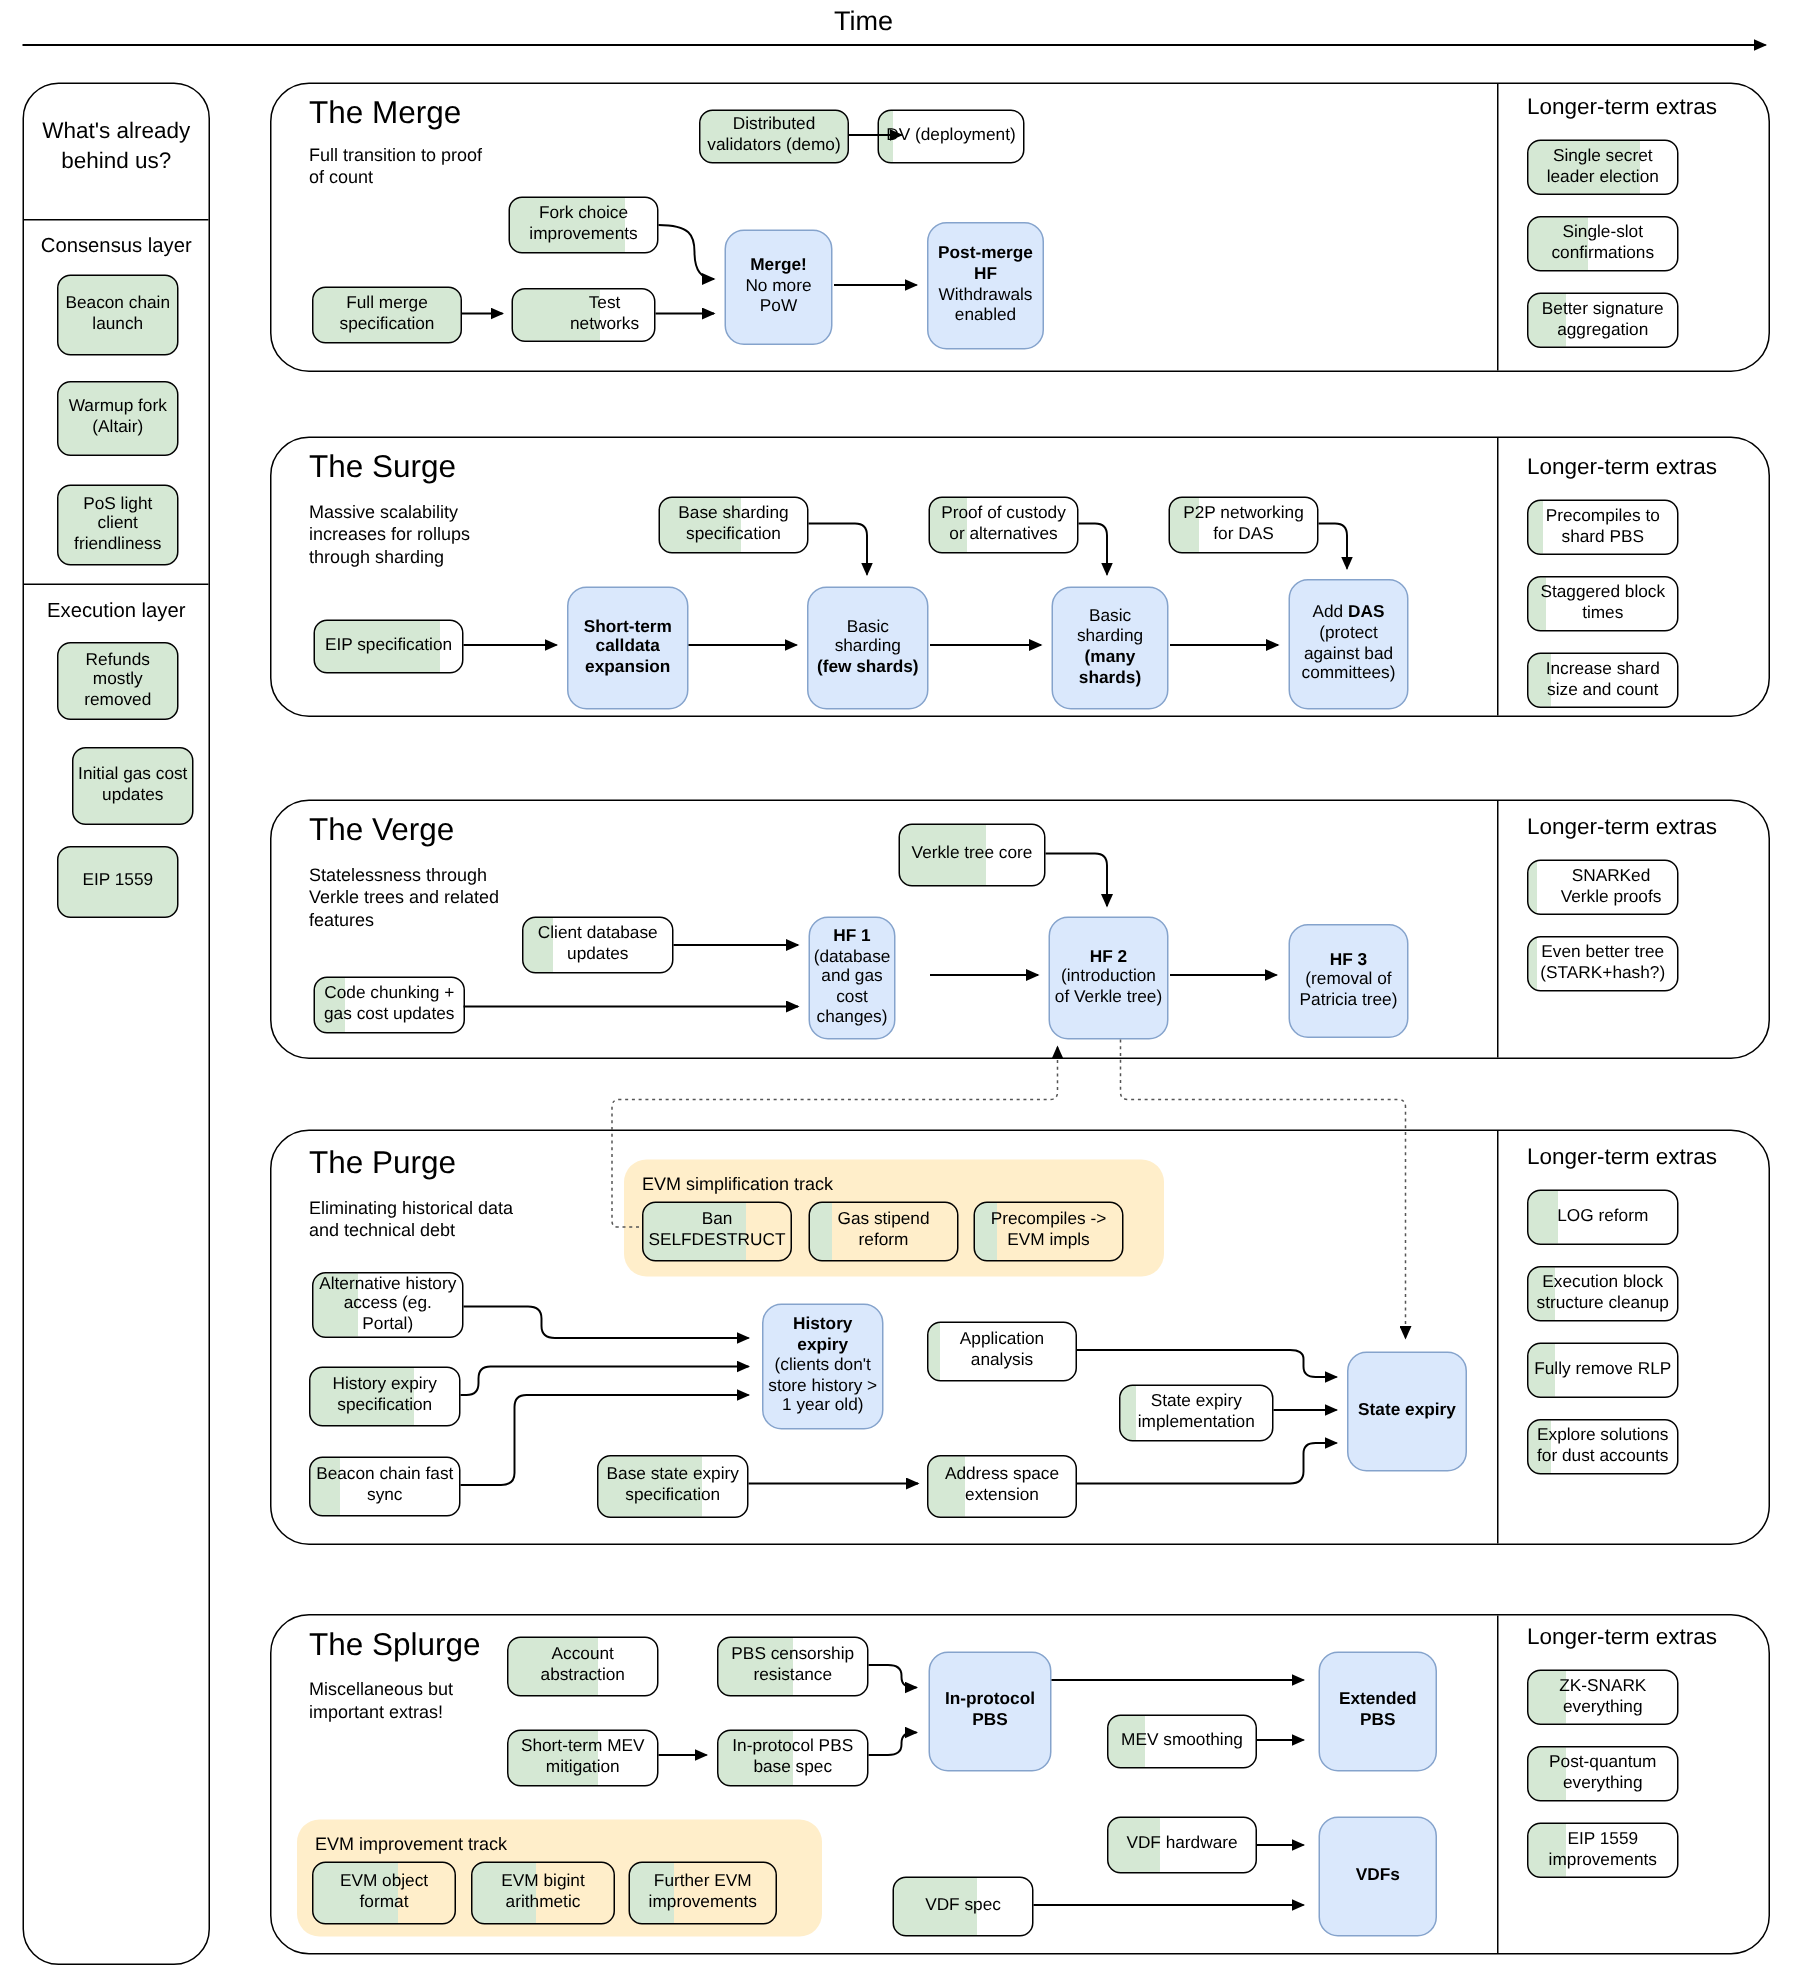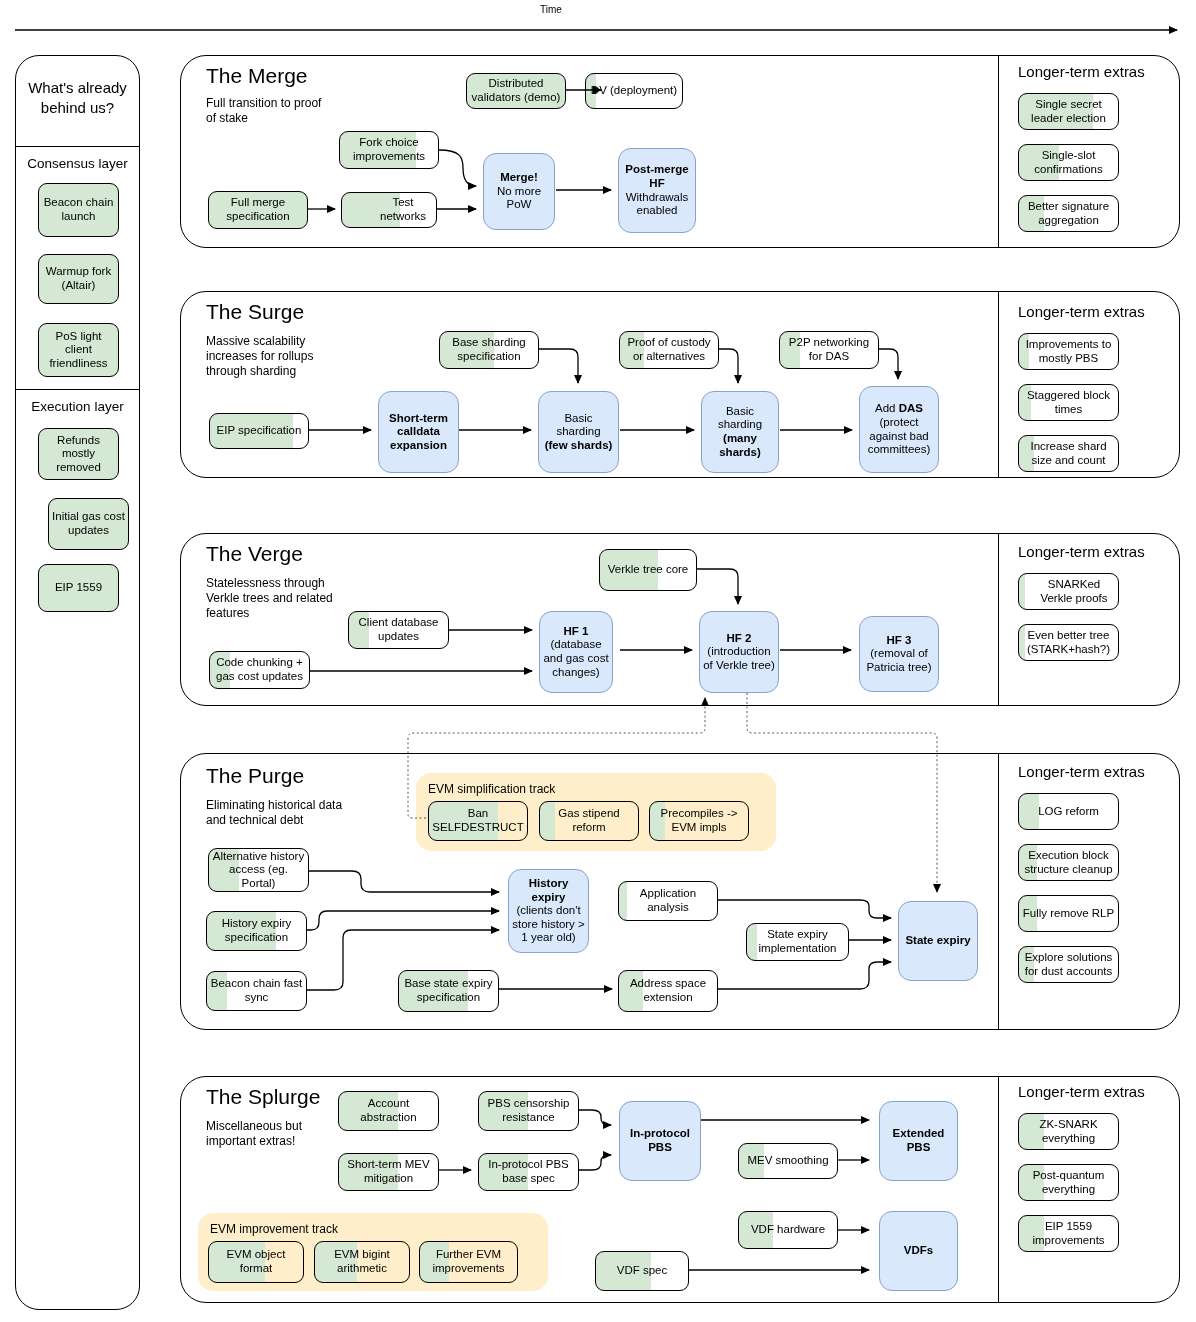--- a/index.html
+++ b/index.html
@@ -16,21 +16,21 @@
   .extras-title{font-size:15px;margin-bottom:13px;}
   .extras .b{position:relative;width:101px;min-height:37px;margin-bottom:14px;}
   .track{position:absolute;background:#ffeeca;border-radius:15px;box-sizing:border-box;}
   .track-label{position:absolute;left:12px;top:9px;font-size:12px;}
   .track .b{position:absolute;top:28px;}
   .sidebar{position:absolute;left:15px;top:55px;width:125px;height:1255px;border:1px solid #000;border-radius:24px;box-sizing:border-box;}
   .hline{position:absolute;left:0;right:0;height:1px;background:#000;}
   .sb-title{position:absolute;top:22px;left:8px;right:8px;text-align:center;font-size:15px;line-height:1.3;}
   .sb-group{position:absolute;left:0;right:0;text-align:center;font-size:13.5px;}
   svg.arrows{position:absolute;left:0;top:0;pointer-events:none;}
-  .time-label{position:absolute;left:540px;top:4px;font-size:10px;}
+  .time-label{position:absolute;left:556px;top:4px;font-size:18px;}
 </style>
 </head>
 <body>
 
 <div id="page">
 
   <div class="time-label">Time</div>
 
   <div class="sidebar">
     <div class="sb-title">What's already behind us?</div>
@@ -42,21 +42,21 @@
     <div class="hline" style="top:333px"></div>
     <div class="sb-group" style="top:343px">Execution layer</div>
     <div class="b" style="left: 22px; top: 372px; width: 81px; height: 52px; background: linear-gradient(to right, rgb(213, 232, 212) 100%, rgb(255, 255, 255) 100%);">Refunds mostly removed</div>
     <div class="b" style="left: 32px; top: 442px; width: 81px; height: 52px; background: linear-gradient(to right, rgb(213, 232, 212) 100%, rgb(255, 255, 255) 100%);">Initial gas cost updates</div>
     <div class="b" style="left: 22px; top: 508px; width: 81px; height: 48px; background: linear-gradient(to right, rgb(213, 232, 212) 100%, rgb(255, 255, 255) 100%);">EIP 1559</div>
   </div>
 
   <div class="section" style="top:55px;height:193px">
     <div class="vdiv"></div>
     <div class="sec-title" style="left:25px;top:8px">The Merge</div>
-    <div class="sec-desc" style="left:25px;top:40px;width:120px">Full transition to proof of stake</div>
+    <div class="sec-desc" style="left:25px;top:40px;width:120px">Full transition to proof of count</div>
     <div class="b" style="left: 285px; top: 17px; width: 100px; height: 36px; background: linear-gradient(to right, rgb(213, 232, 212) 100%, rgb(255, 255, 255) 100%);">Distributed validators (demo)</div>
     <div class="b" style="left: 404px; top: 17px; width: 98px; height: 36px; background: linear-gradient(to right, rgb(213, 232, 212) 10%, rgb(255, 255, 255) 10%);">DV (deployment)</div>
     <div class="b" style="left: 158px; top: 75px; width: 100px; height: 38px; background: linear-gradient(to right, rgb(213, 232, 212) 78%, rgb(255, 255, 255) 78%);">Fork choice improvements</div>
     <div class="b" style="left: 27px; top: 135px; width: 100px; height: 38px; background: linear-gradient(to right, rgb(213, 232, 212) 100%, rgb(255, 255, 255) 100%);">Full merge specification</div>
     <div class="b" style="left: 160px; top: 136px; width: 96px; height: 36px; background: linear-gradient(to right, rgb(213, 232, 212) 62%, rgb(255, 255, 255) 62%); padding-left: 31px;">Test networks</div>
     <div class="b blue" style="left:302px;top:97px;width:72px;height:77px">
       <div><b>Merge!</b><div>No more PoW</div></div>
     </div>
     <div class="b blue" style="left:437px;top:92px;width:78px;height:85px">
       <div><b>Post-merge HF</b><div>Withdrawals enabled</div></div>
@@ -84,34 +84,34 @@
     <div class="b" style="left: 438px; top: 39px; width: 100px; height: 38px; background: linear-gradient(to right, rgb(213, 232, 212) 25%, rgb(255, 255, 255) 25%);">Proof of custody or alternatives</div>
     <div class="b blue" style="left:520px;top:99px;width:78px;height:82px">
       <div><div>Basic sharding</div><b>(many shards)</b></div>
     </div>
     <div class="b" style="left: 598px; top: 39px; width: 100px; height: 38px; background: linear-gradient(to right, rgb(213, 232, 212) 20%, rgb(255, 255, 255) 20%);">P2P networking for DAS</div>
     <div class="b blue" style="left:678px;top:94px;width:80px;height:87px">
       <div><span>Add </span><b>DAS</b><div>(protect against bad committees)</div></div>
     </div>
     <div class="extras" style="top:11px">
       <div class="extras-title">Longer-term extras</div>
-      <div class="b" style="background: linear-gradient(to right, rgb(213, 232, 212) 10%, rgb(255, 255, 255) 10%);">Improvements to mostly PBS</div>
+      <div class="b" style="background: linear-gradient(to right, rgb(213, 232, 212) 10%, rgb(255, 255, 255) 10%);">Precompiles to shard PBS</div>
       <div class="b" style="background: linear-gradient(to right, rgb(213, 232, 212) 12%, rgb(255, 255, 255) 12%);">Staggered block times</div>
       <div class="b" style="background: linear-gradient(to right, rgb(213, 232, 212) 15%, rgb(255, 255, 255) 15%);">Increase shard size and count</div>
     </div>
   </div>
 
   <div class="section" style="top:533px;height:173px">
     <div class="vdiv"></div>
     <div class="sec-title" style="left:25px;top:8px">The Verge</div>
     <div class="sec-desc" style="left:25px;top:42px;width:130px">Statelessness through Verkle trees and related features</div>
     <div class="b" style="left: 418px; top: 15px; width: 98px; height: 42px; background: linear-gradient(to right, rgb(213, 232, 212) 60%, rgb(255, 255, 255) 60%);">Verkle tree core</div>
     <div class="b" style="left: 167px; top: 77px; width: 101px; height: 38px; background: linear-gradient(to right, rgb(213, 232, 212) 20%, rgb(255, 255, 255) 20%);">Client database updates</div>
     <div class="b" style="left: 28px; top: 117px; width: 101px; height: 38px; background: linear-gradient(to right, rgb(213, 232, 212) 20%, rgb(255, 255, 255) 20%);">Code chunking + gas cost updates</div>
-    <div class="b blue" style="left:358px;top:77px;width:74px;height:82px">
+    <div class="b blue" style="left:358px;top:77px;width:58px;height:82px">
       <div><b>HF 1</b><div>(database and gas cost changes)</div></div>
     </div>
     <div class="b blue" style="left:518px;top:77px;width:80px;height:82px">
       <div><b>HF 2</b><div>(introduction of Verkle tree)</div></div>
     </div>
     <div class="b blue" style="left:678px;top:82px;width:80px;height:76px">
       <div><b>HF 3</b><div>(removal of Patricia tree)</div></div>
     </div>
     <div class="extras" style="top:9px">
       <div class="extras-title">Longer-term extras</div>

